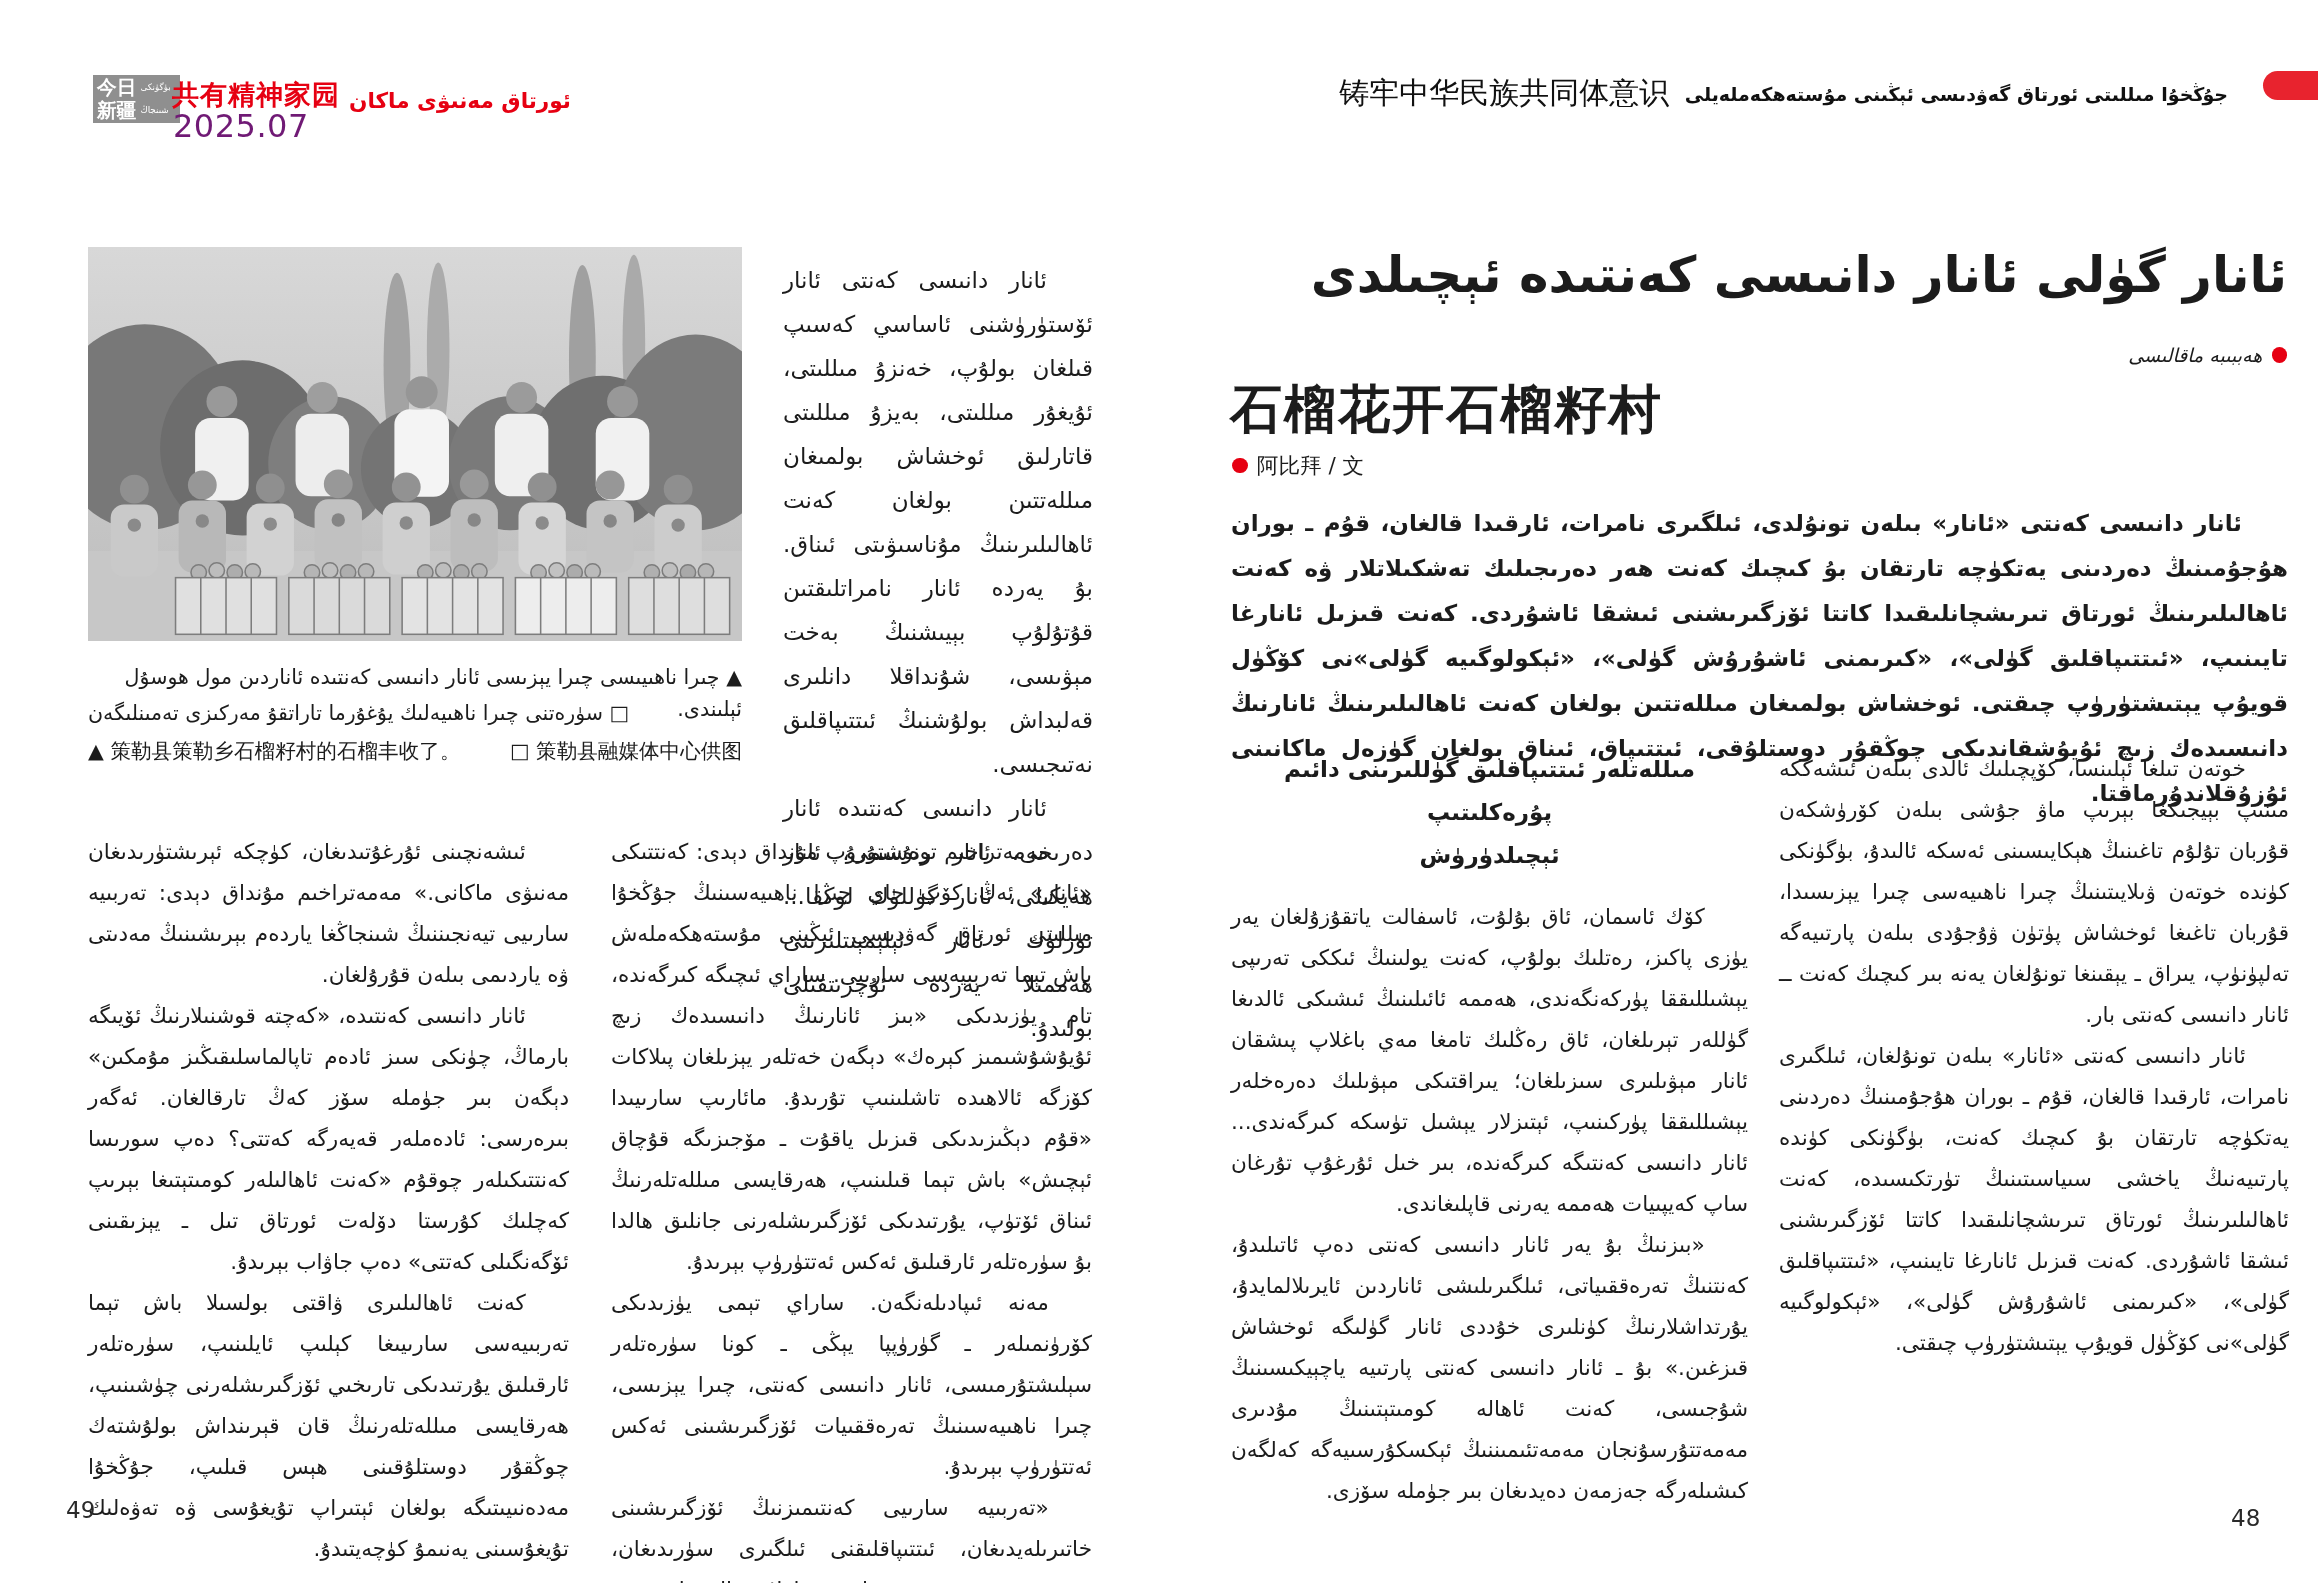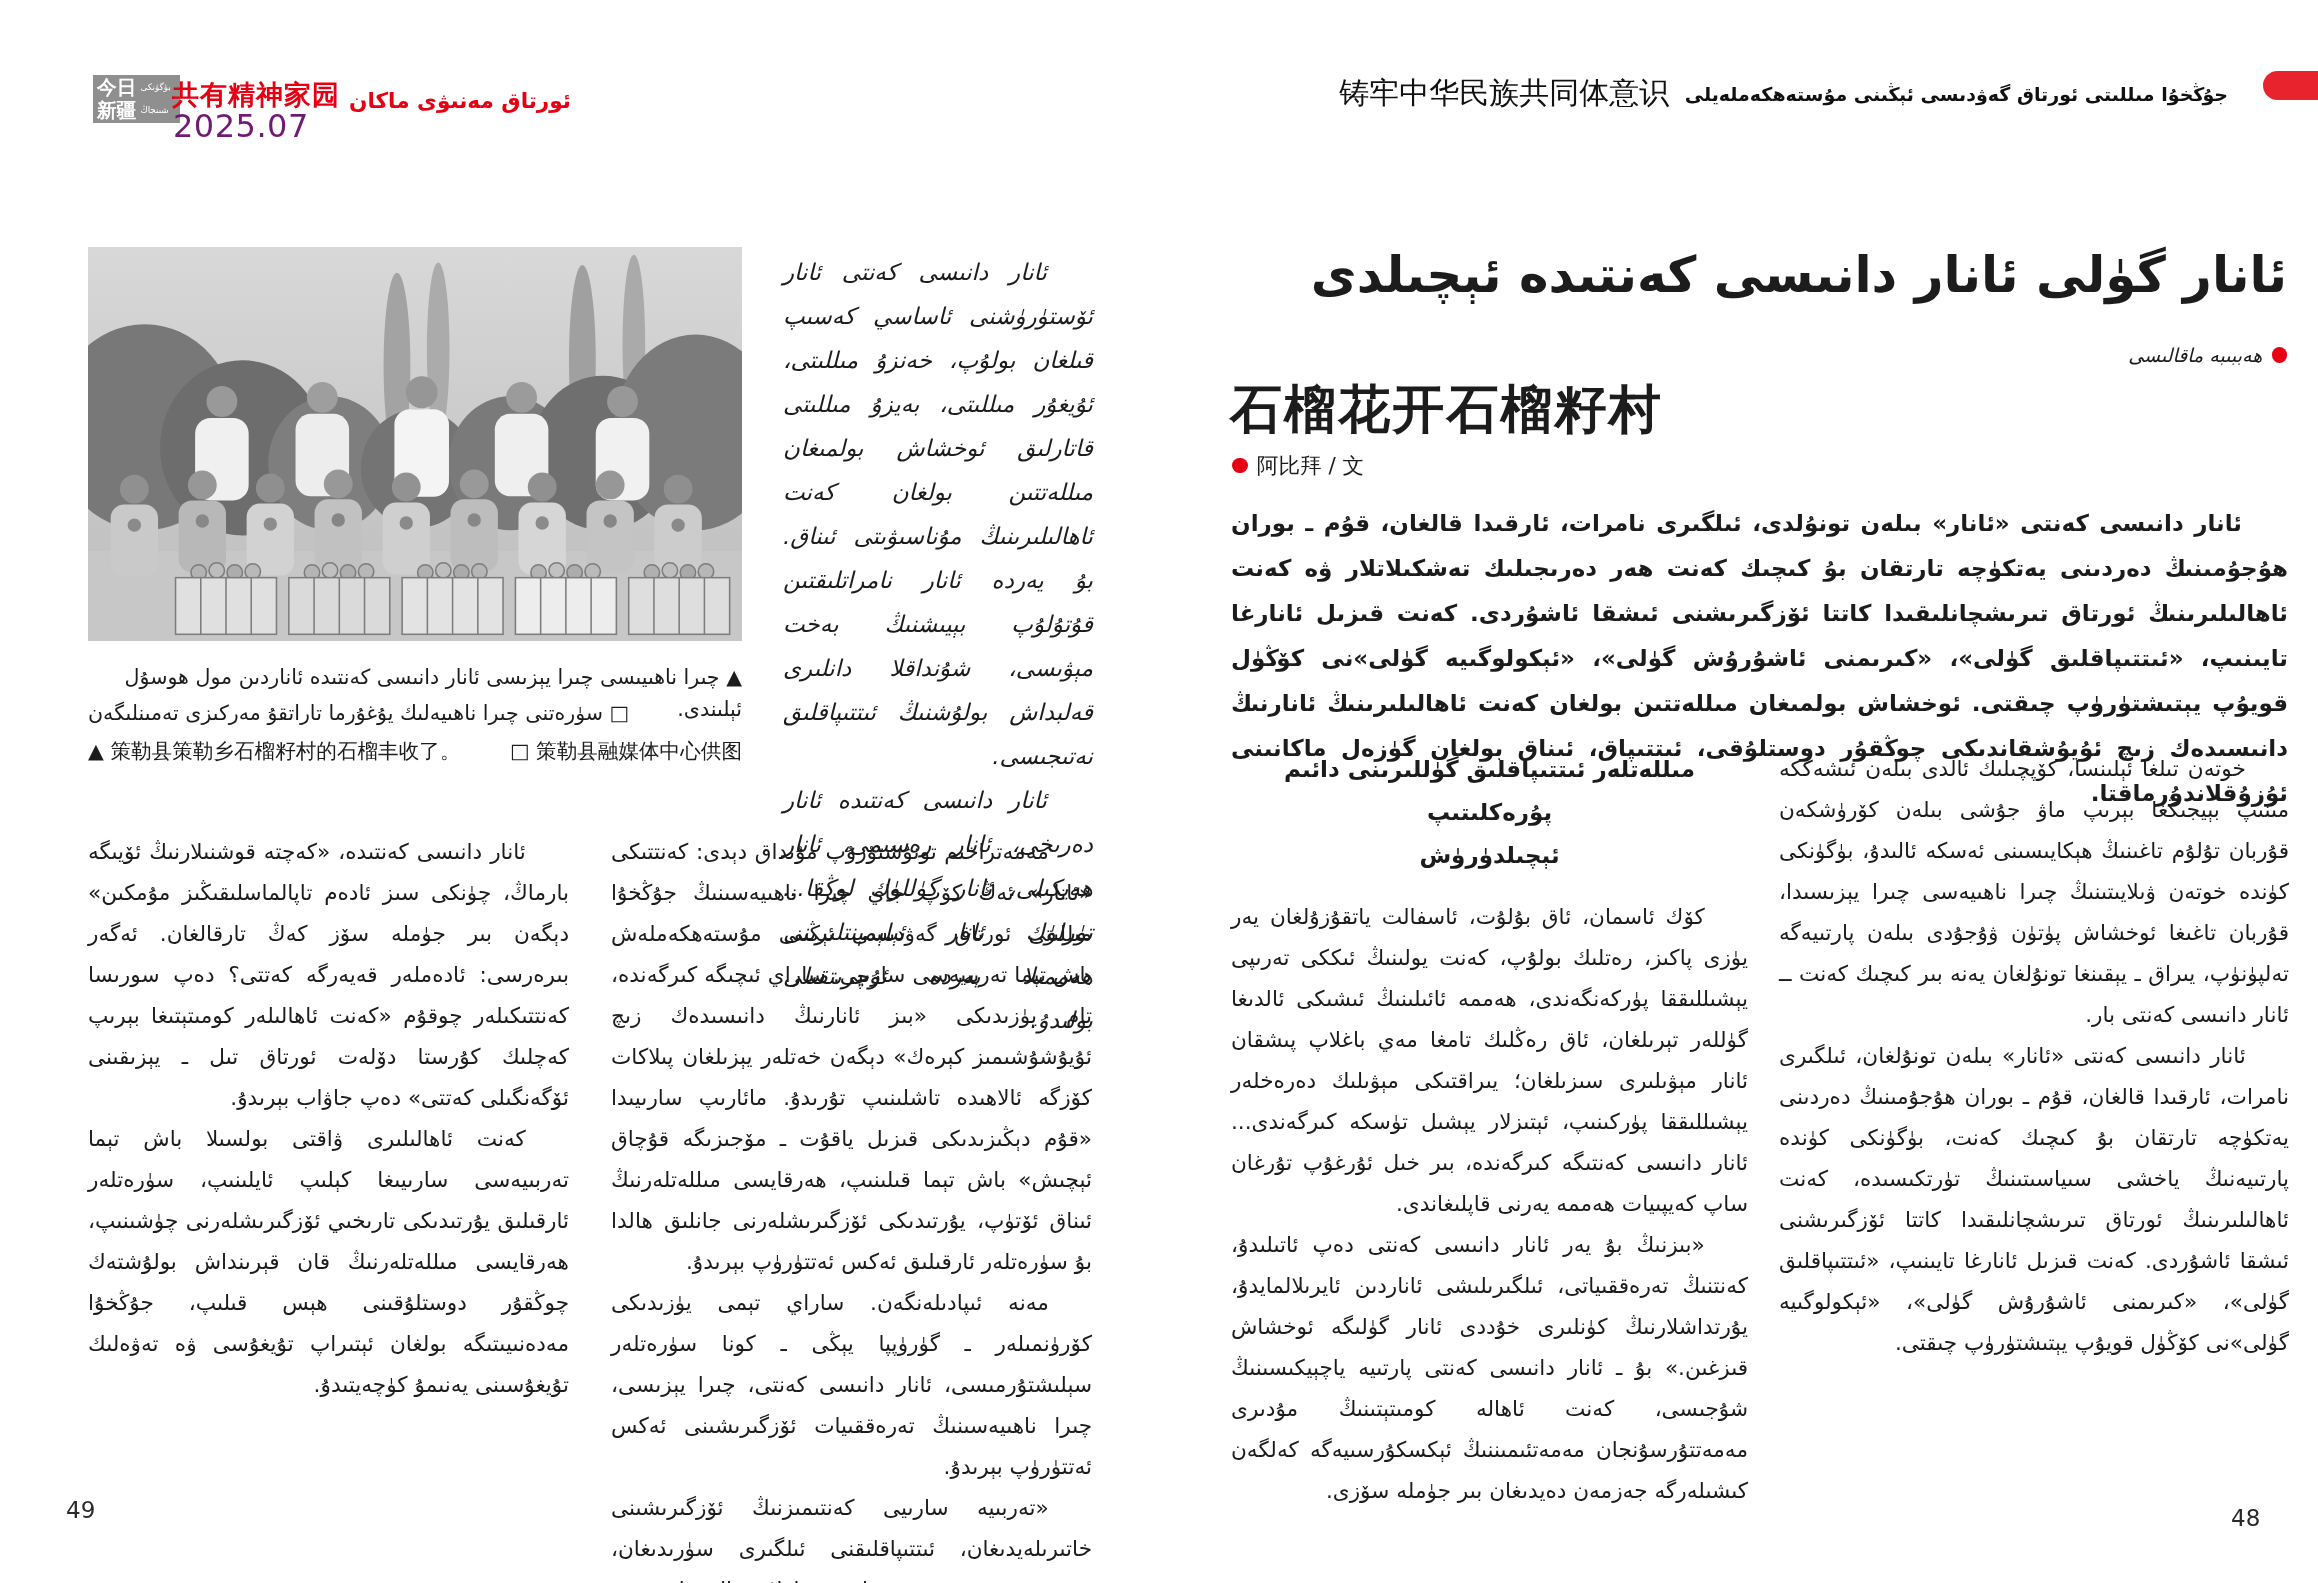--- a/index.html
+++ b/index.html
@@ -24,21 +24,21 @@
   .photo{left:88px;top:247px;width:654px;height:394px;}
   .photo svg{display:block;width:100%;height:100%;}
   
   .cap{font-size:20.6px;line-height:32px;}
   .cap-ug-main{left:88px;top:661px;width:654px;direction:rtl;text-align:right;}
   .cap-ug-credit{left:88px;top:697px;width:654px;direction:rtl;text-align:left;}
   .cap-cn-row{left:88px;top:735px;width:654px;display:flex;justify-content:space-between;}
   
   .ucol{direction:rtl;text-align:justify;}
   .ucol p{margin:0;text-indent:2em;font-size:21.6px;line-height:41px;}
-  .side-col{left:783px;top:250px;width:310px;font-style:italic;}
+  .side-col{left:783px;top:258px;width:310px;}
   .side-col p{font-size:23px;line-height:44px;}
   .lp-col-right{left:611px;top:831px;width:481px;}
   .lp-col-left{left:88px;top:831px;width:481px;}
   .pagenum{font-size:23px;color:#2a2a2a;}
   
   .hl-ug{left:1231px;top:246px;width:1056px;direction:rtl;text-align:right;
          font-size:50px;font-weight:bold;letter-spacing:-0.5px;}
   .byline-ug{left:1231px;top:344px;width:1056px;direction:rtl;text-align:right;font-size:19px;
              display:flex;flex-direction:row;justify-content:flex-start;align-items:center;gap:9.3px;font-style:italic;}
   .hl-cn{left:1230px;top:375px;font-size:52px;font-weight:bold;letter-spacing:2.1px;
@@ -239,20 +239,21 @@
     <p>ئانار دانىسى كەنتىدە ئانار دەرىخى، ئانار رەسىمى، ئانار ھەيكىلى، ئانار گۈللۈك لوڭقا... تۈرلۈك ئانار ئېلېمېنتلىرىنى ھەممىلا يەردە ئۇچرىتقىلى بولىدۇ.</p>
   </div>
 
   <div class="abs ucol lp-col-right">
     <p>مەمەتراخىم تونۇشتۇرۇپ مۇنداق دېدى: كەنتتىكى «ئانار» ئەڭ كۆپ جاي چىرا ناھىيەسىنىڭ جۇڭخۇا مىللىتى ئورتاق گەۋدىسى ئېڭىنى مۇستەھكەملەش باش تېما تەربىيەسى سارىيى. ساراي ئىچىگە كىرگەندە، تام يۈزىدىكى «بىز ئانارنىڭ دانىسىدەك زىچ ئۇيۇشۇشىمىز كېرەك» دېگەن خەتلەر يېزىلغان پىلاكات كۆزگە ئالاھىدە تاشلىنىپ تۇرىدۇ. مائارىپ سارىيىدا «قۇم دېڭىزىدىكى قىزىل ياقۇت ـ مۆجىزىگە قۇچاق ئېچىش» باش تېما قىلىنىپ، ھەرقايسى مىللەتلەرنىڭ ئىناق ئۆتۈپ، يۇرتىدىكى ئۆزگىرىشلەرنى جانلىق ھالدا بۇ سۈرەتلەر ئارقىلىق ئەكس ئەتتۈرۈپ بېرىدۇ.</p>
     <p>مەنە ئىپادىلەنگەن. ساراي تېمى يۈزىدىكى كۆرۈنمىلەر ـ گۈرۈپپا يېڭى ـ كونا سۈرەتلەر سېلىشتۇرمىسى، ئانار دانىسى كەنتى، چىرا يېزىسى، چىرا ناھىيەسىنىڭ تەرەققىيات ئۆزگىرىشىنى ئەكس ئەتتۈرۈپ بېرىدۇ.</p>
     <p>«تەربىيە سارىيى كەنتىمىزنىڭ ئۆزگىرىشىنى خاتىرىلەيدىغان، ئىتتىپاقلىقنى ئىلگىرى سۈرىدىغان، يۇرتنى سېغىنىش ھېسسىياتىنى ساقلاپ قالىدىغان،</p>
   </div>
 
   <div class="abs ucol lp-col-left">
+    <p>ئىشەنچىنى ئۇرغۇتىدىغان، كۈچكە ئېرىشتۈرىدىغان مەنىۋى ماكانى.» مەمەتراخىم مۇنداق دېدى: تەربىيە سارىيى تيەنجىننىڭ شىنجاڭغا ياردەم بېرىشىنىڭ مەدىتى ۋە ياردىمى بىلەن قۇرۇلغان.</p>
     <p>ئانار دانىسى كەنتىدە، «كەچتە قوشنىلارنىڭ ئۆيىگە بارماڭ، چۈنكى سىز ئادەم تاپالماسلىقىڭىز مۇمكىن» دېگەن بىر جۈملە سۆز كەڭ تارقالغان. ئەگەر بىرەرسى: ئادەملەر قەيەرگە كەتتى؟ دەپ سورىسا كەنتتىكىلەر چوقۇم «كەنت ئاھالىلەر كومىتېتىغا بېرىپ كەچلىك كۇرستا دۆلەت ئورتاق تىل ـ يېزىقىنى ئۆگەنگىلى كەتتى» دەپ جاۋاب بېرىدۇ.</p>
     <p>كەنت ئاھالىلىرى ۋاقتى بولسىلا باش تېما تەربىيەسى سارىيىغا كېلىپ ئايلىنىپ، سۈرەتلەر ئارقىلىق يۇرتىدىكى تارىخىي ئۆزگىرىشلەرنى چۈشىنىپ، ھەرقايسى مىللەتلەرنىڭ قان قېرىنداش بولۇشتەك چوڭقۇر دوستلۇقىنى ھېس قىلىپ، جۇڭخۇا مەدەنىيىتىگە بولغان ئېتىراپ تۇيغۇسى ۋە تەۋەلىك تۇيغۇسىنى يەنىمۇ كۈچەيتىدۇ.</p>
   </div>
 
   <div class="abs pagenum" style="left:66px;top:1497px;">49</div>
 
   <div class="abs hl-ug">ئانار گۈلى ئانار دانىسى كەنتىدە ئېچىلدى</div>
   <div class="abs byline-ug">
     <span class="dot"></span>
     <span>ھەببىبە ماقالىسى</span>

